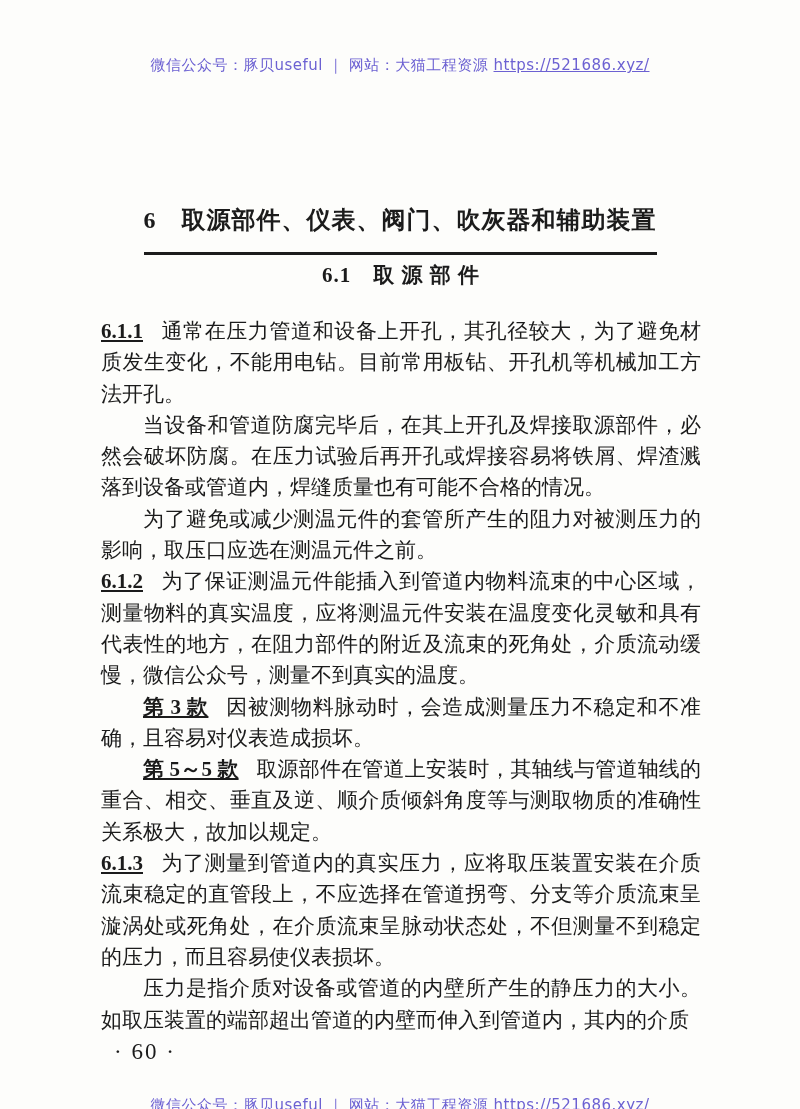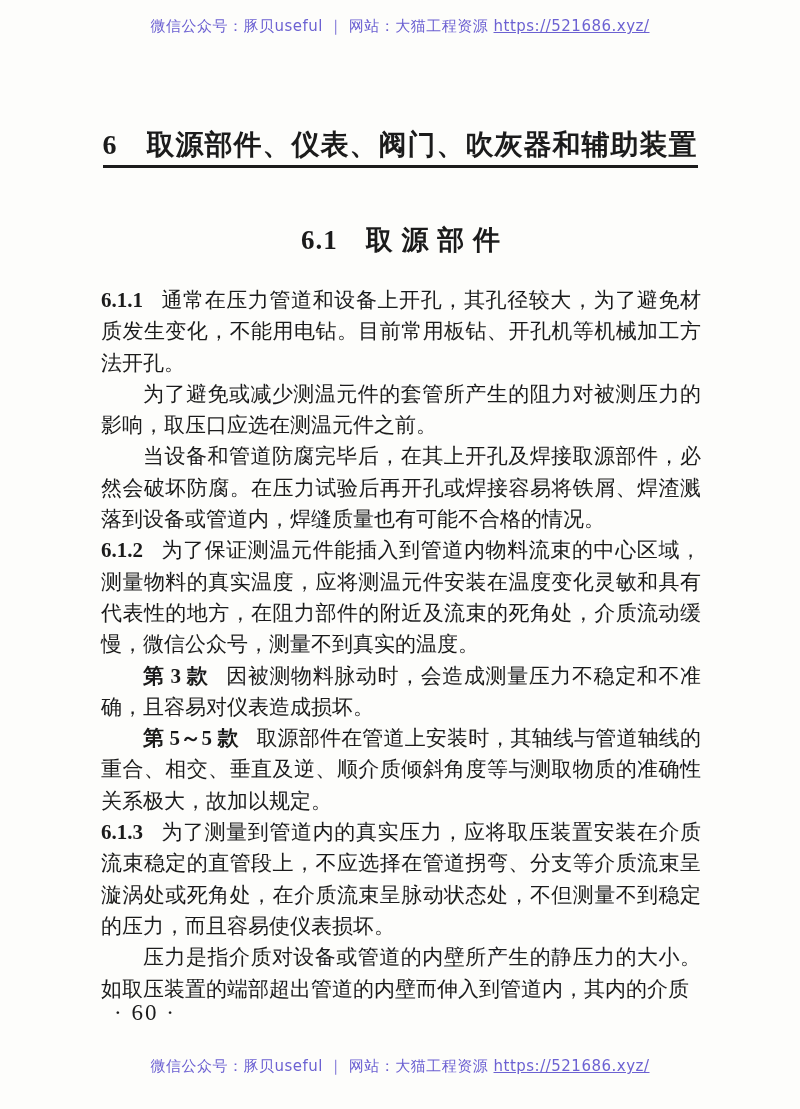--- a/index.html
+++ b/index.html
@@ -1,15 +1,15 @@
 <!DOCTYPE html>
 <html><head>
 <meta charset="utf-8">
 <style>
-  * { box-sizing: border-box; }
+  * { box-sizing: border-box; margin-top: 39px; }
   html, body { margin: 0; padding: 0; background: #e9e9e9; }
   .page {
     width: 800px; height: 1109px;
     margin: 0 auto;
     position: relative;
     background: #fdfdfb;
     font-family: "Liberation Serif", "DejaVu Serif", serif;
     color: #1b1b1b;
     overflow: hidden;
   }
@@ -24,46 +24,46 @@
   }
   .watermark-top { top: 17px; }
   .watermark-bottom { top: 1057px; }
   .wm-url { text-decoration: underline; cursor: pointer; }
   .chapter-title-wrap {
     position: absolute; top: 126px; left: 0; width: 100%;
     text-align: center;
   }
   .chapter-title {
     display: inline-block;
-    font-size: 28px;
+    font-size: 24px;
     font-weight: bold;
     letter-spacing: 1px;
     border-bottom: 3px solid #1c1c1c;
-    padding-bottom: 1px;
+    padding-bottom: 16px;
   }
   .content {
     position: absolute;
     left: 101px; top: 222px;
     width: 600px;
   }
   .section-title {
     text-align: center;
-    font-size: 27px;
+    font-size: 21px;
     font-weight: bold;
     letter-spacing: 1px;
     margin: 0 0 27px 0;
   }
   .para {
     margin: 0;
     font-size: 21px;
     line-height: 31.3px;
     text-align: justify;
     text-justify: inter-character;
   }
-  .para .label { font-weight: bold; }
+  .para .label { font-weight: bold; text-decoration: underline; }
   .para .label:not(:empty) { margin-right: 0.85em; }
   .para.indent { text-indent: 2em; }
   .page-number {
     position: absolute;
     left: 114px; top: 1000px;
     font-size: 23px;
     letter-spacing: 2px;
   }
 </style>
 </head>
@@ -79,23 +79,23 @@
 
   <div class="chapter-title-wrap">
     <span class="chapter-title">6　取源部件、仪表、阀门、吹灰器和辅助装置</span>
   </div>
 
   <div class="content">
     <div class="section-title">6.1　取 源 部 件</div>
 
     <p class="para"><span class="label">6.1.1</span><span>通常在压力管道和设备上开孔，其孔径较大，为了避免材质发生变化，不能用电钻。目前常用板钻、开孔机等机械加工方法开孔。</span></p>
 
+    <p class="para indent"><span class="label"></span><span>当设备和管道防腐完毕后，在其上开孔及焊接取源部件，必然会破坏防腐。在压力试验后再开孔或焊接容易将铁屑、焊渣溅落到设备或管道内，焊缝质量也有可能不合格的情况。</span></p>
+
     <p class="para indent"><span class="label"></span><span>为了避免或减少测温元件的套管所产生的阻力对被测压力的影响，取压口应选在测温元件之前。</span></p>
-
-    <p class="para indent"><span class="label"></span><span>当设备和管道防腐完毕后，在其上开孔及焊接取源部件，必然会破坏防腐。在压力试验后再开孔或焊接容易将铁屑、焊渣溅落到设备或管道内，焊缝质量也有可能不合格的情况。</span></p>
 
     <p class="para"><span class="label">6.1.2</span><span>为了保证测温元件能插入到管道内物料流束的中心区域，测量物料的真实温度，应将测温元件安装在温度变化灵敏和具有代表性的地方，在阻力部件的附近及流束的死角处，介质流动缓慢，微信公众号，测量不到真实的温度。</span></p>
 
     <p class="para indent"><span class="label">第 3 款</span><span>因被测物料脉动时，会造成测量压力不稳定和不准确，且容易对仪表造成损坏。</span></p>
 
     <p class="para indent"><span class="label">第 5～5 款</span><span>取源部件在管道上安装时，其轴线与管道轴线的重合、相交、垂直及逆、顺介质倾斜角度等与测取物质的准确性关系极大，故加以规定。</span></p>
 
     <p class="para"><span class="label">6.1.3</span><span>为了测量到管道内的真实压力，应将取压装置安装在介质流束稳定的直管段上，不应选择在管道拐弯、分支等介质流束呈漩涡处或死角处，在介质流束呈脉动状态处，不但测量不到稳定的压力，而且容易使仪表损坏。</span></p>
 
     <p class="para indent"><span class="label"></span><span>压力是指介质对设备或管道的内壁所产生的静压力的大小。如取压装置的端部超出管道的内壁而伸入到管道内，其内的介质</span></p>

